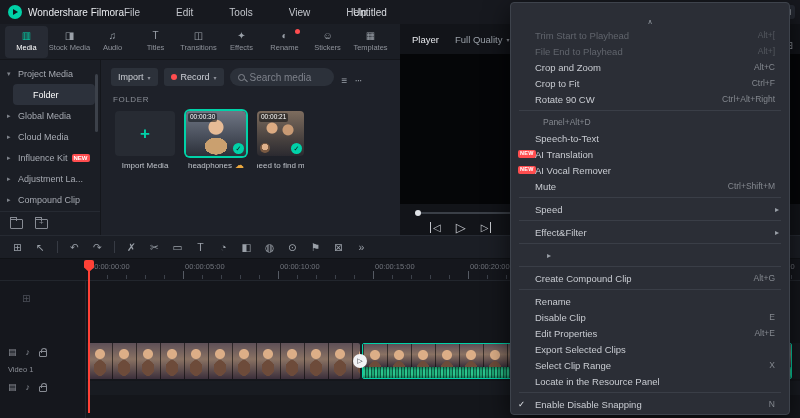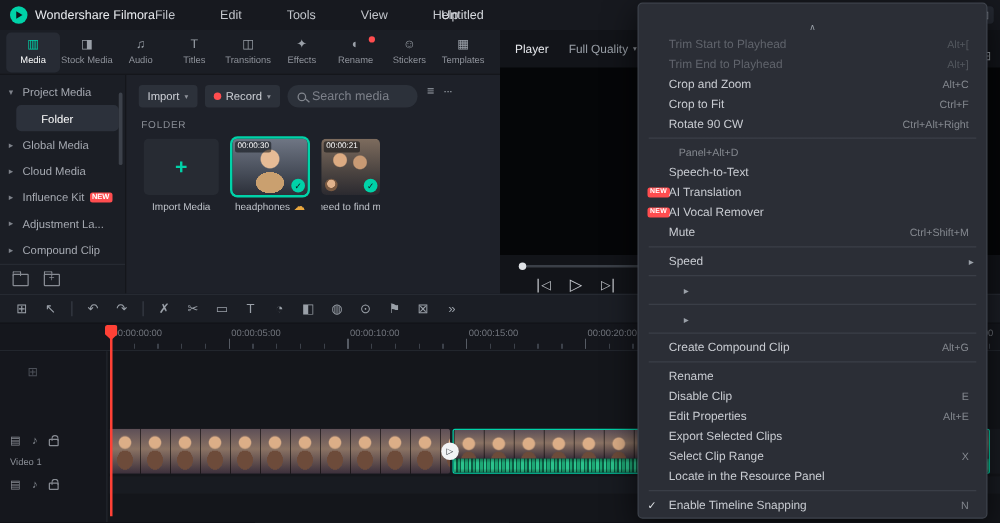--- a/index.html
+++ b/index.html
@@ -29,21 +29,21 @@
 .side-chev{width:7px;font-size:7px;color:#7e828a;flex:0 0 auto}
 .side-item.selected{background:#2c313b;border-radius:4px;margin:0 5px 0 13px;padding-left:9px;color:#fff}
 .side-badge{background:#ff4d4f;color:#fff;font-size:6px;font-weight:bold;padding:1px 2px;border-radius:2px;line-height:1}
 .side-scroll{position:absolute;right:2px;top:14px;width:3px;height:58px;border-radius:2px;background:#3c414a}
 .side-foot{height:24px;border-top:1px solid #262a32;display:flex;align-items:center;gap:12px;padding-left:10px}
 .fold-ic{width:13px;height:10px;border:1px solid #878b93;border-radius:1px;position:relative}
 .fold-ic::before{content:"";position:absolute;left:-1px;top:-3px;width:5px;height:3px;border:1px solid #878b93;border-bottom:none;border-radius:1px 1px 0 0}
 .fold-ic.plus::after{content:"+";position:absolute;left:3px;top:-2px;font-size:8px;color:#878b93}
 
 .media{position:absolute;left:100px;top:60px;width:300px;height:175px;background:#1e2129;border-left:1px solid #14161b}
-.m-toolbar{display:flex;align-items:flex-start;gap:6px;padding:8px 8px 0 10px}
+.m-toolbar{display:flex;align-items:flex-end;gap:6px;padding:8px 8px 0 10px}
 .m-btn{height:18px;background:#2c313a;border-radius:3px;display:flex;align-items:center;gap:4px;padding:0 7px;font-size:9px;color:#cdd0d6;white-space:nowrap}
 .dd{font-size:6px;color:#8e929a}
 .rec-dot{width:6px;height:6px;border-radius:50%;background:#ff4d4f}
 .m-search{width:104px;height:18px;background:#2c313a;border-radius:9px;display:flex;align-items:center;gap:5px;padding:0 8px}
 .s-ico{width:7px;height:7px;border:1px solid #82868e;border-radius:50%;position:relative;flex:0 0 auto}
 .s-ico::after{content:"";position:absolute;left:5.5px;top:5.5px;width:4px;height:1.2px;background:#82868e;transform:rotate(42deg)}
 .m-search input{background:none;border:none;outline:none;color:#c9ccd2;font-size:10px;width:68px}
 .m-search input::placeholder{color:#7d818a}
 .m-ico{color:#9aa0a8;font-size:10px;margin-left:2px;letter-spacing:-1px}
 .m-section{padding:9px 0 5px 12px;font-size:8px;letter-spacing:.6px;color:#8b8f97}
@@ -396,21 +396,21 @@
         <span class="cm-label">Trim Start to Playhead</span>
         <span class="cm-short">Alt+[</span>
         <span class="cm-arrow"></span>
       </div>
 
       <div class="cm-item cm-disabled">
         <span class="cm-gutter">
           <span class="cm-check"></span>
 
         </span>
-        <span class="cm-label">Trim End to Playhead</span>
+        <span class="cm-label">File End to Playhead</span>
         <span class="cm-short">Alt+]</span>
         <span class="cm-arrow"></span>
       </div>
 
       <div class="cm-item">
         <span class="cm-gutter">
           <span class="cm-check"></span>
 
         </span>
         <span class="cm-label">Crop and Zoom</span>
@@ -517,20 +517,21 @@
         
         
         
       </div>
 
       <div class="cm-item">
         <span class="cm-gutter">
           <span class="cm-check"></span>
 
         </span>
+        <span class="cm-label">Effect&amp;Filter</span>
         <span class="cm-short"></span>
         <span class="cm-arrow">▸</span>
       </div>
 
       <div class="cm-item cm-sep">
         
         
         
         
       </div>
@@ -633,19 +634,19 @@
         
         
         
       </div>
 
       <div class="cm-item">
         <span class="cm-gutter">
           <span class="cm-check">✓</span>
 
         </span>
-        <span class="cm-label">Enable Timeline Snapping</span>
+        <span class="cm-label">Enable Disable Snapping</span>
         <span class="cm-short">N</span>
         <span class="cm-arrow"></span>
       </div>
     </div>
 
 </div>
 
 </body></html>

